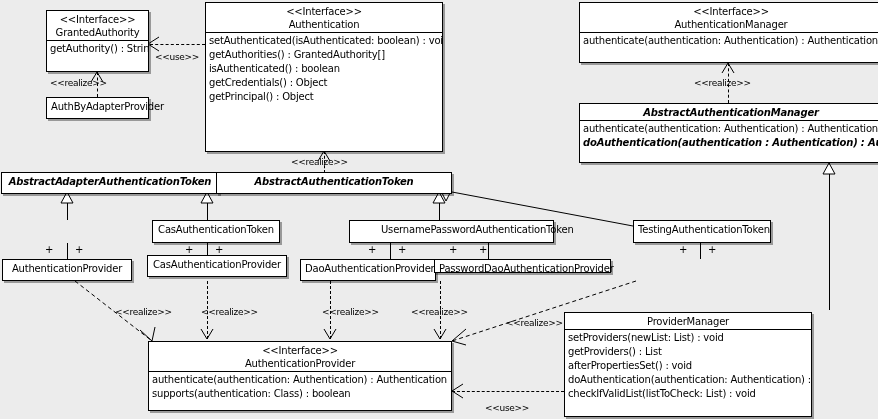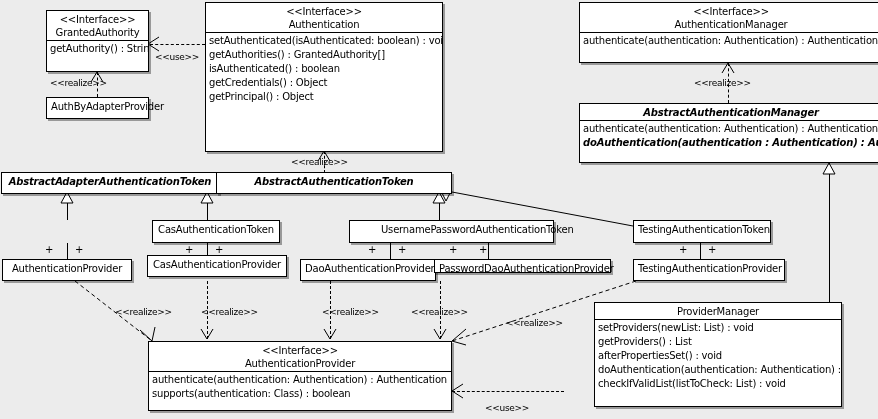--- a/index.html
+++ b/index.html
@@ -310,39 +310,34 @@
       <span class="cname">DaoAuthenticationProvider</span>
     </div>
   </div>
 
   <div class="uml-box compact" style="left:434px; top:259px; width:177px; height:14px;">
     <div class="uml-head">
       <span class="cname">PasswordDaoAuthenticationProvider</span>
     </div>
   </div>
 
-  <div class="uml-box compact" style="left:633px; top:259px; width:152px; height:22px;">
-    <div class="uml-head">
-      <span class="cname">TestingAuthenticationProvider</span>
-    </div>
-  </div>
 
   <div class="uml-box" style="left:148px; top:341px; width:304px; height:70px;">
     <div class="uml-head">
       <span class="stereo">&lt;&lt;Interface&gt;&gt;</span>
       <span class="cname">AuthenticationProvider</span>
     </div>
     <div class="uml-sep"></div>
     <div class="uml-members">
       <span class="m">authenticate(authentication: Authentication) : Authentication</span>
       <span class="m">supports(authentication: Class) : boolean</span>
     </div>
   </div>
 
-  <div class="uml-box" style="left:564px; top:302px; width:248px; height:105px;margin-left:30px;">
+  <div class="uml-box" style="left:564px; top:312px; width:248px; height:105px;">
     <div class="uml-head compact">
       <span class="cname">ProviderManager</span>
     </div>
     <div class="uml-sep"></div>
     <div class="uml-members">
       <span class="m">setProviders(newList: List) : void</span>
       <span class="m">getProviders() : List</span>
       <span class="m">afterPropertiesSet() : void</span>
       <span class="m">doAuthentication(authentication: Authentication) : Authentication</span>
       <span class="m">checkIfValidList(listToCheck: List) : void</span>

